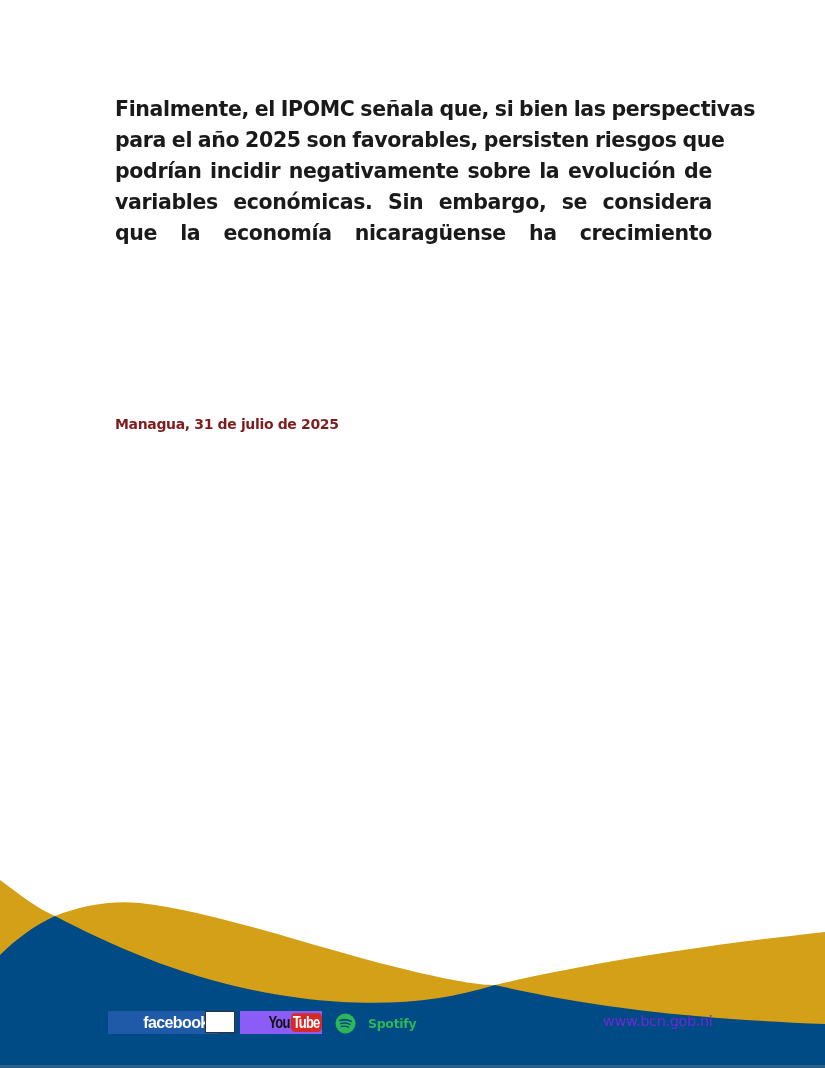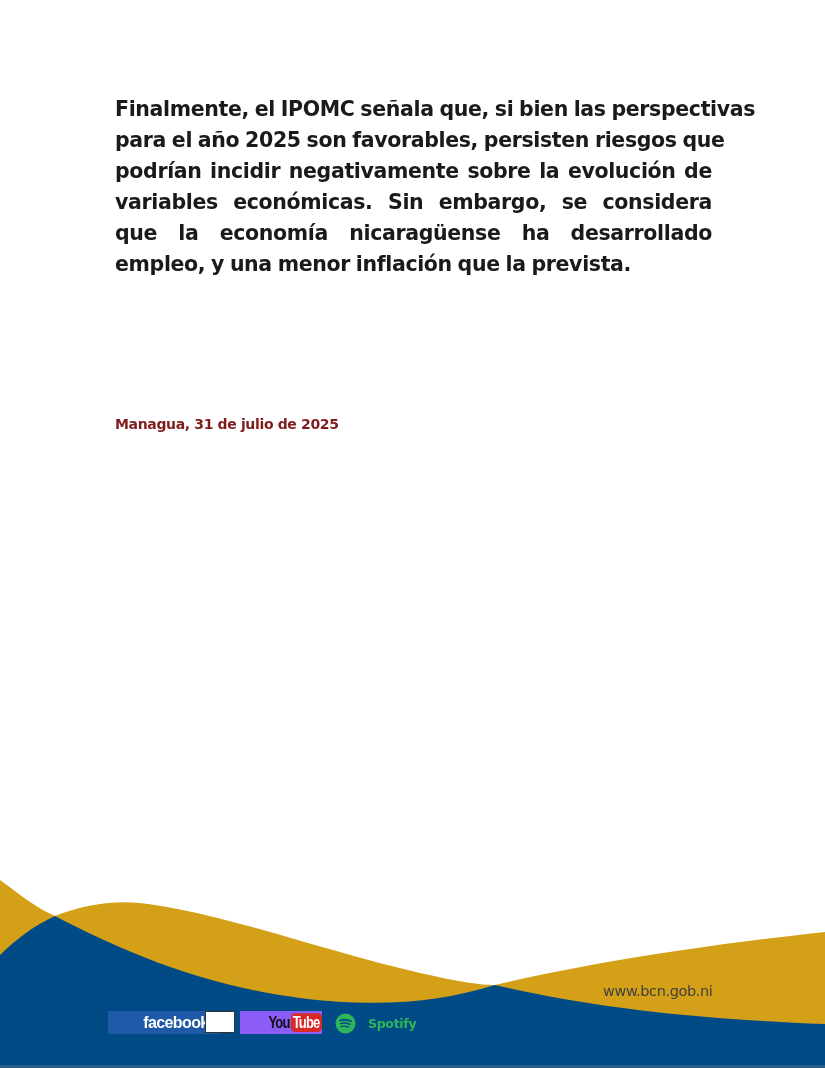--- a/index.html
+++ b/index.html
@@ -133,39 +133,38 @@
     .sp .label {
       font-family: "DejaVu Sans", sans-serif;
       font-weight: bold;
       font-size: 12.5px;
       color: #2fb55a;
       letter-spacing: -0.3px;
     }
     .url {
       position: absolute;
       left: 603px;
-      top: 983px;
+      top: 1013px;
       font-family: "DejaVu Sans", sans-serif;
       font-size: 14.5px;
-      color: #404040;
+      color: #6d28d9;
       letter-spacing: -0.4px;
     }
   </style>
 </head>
 <body>
 
 <div class="page">
 
   <div class="content">
     <span class="line">Finalmente, el IPOMC señala que, si bien las perspectivas</span>
     <span class="line">para el año 2025 son favorables, persisten riesgos que</span>
     <span class="line">podrían incidir negativamente sobre la evolución de</span>
     <span class="line">variables económicas. Sin embargo, se considera</span>
-    <span class="line">que la economía nicaragüense ha desarrollado</span>
-    <span class="line last">empleo, y una menor inflación que la prevista.</span>
+    <span class="line">que la economía nicaragüense ha crecimiento</span>
   </div>
 
   <div class="date">Managua, 31 de julio de 2025</div>
 
   <div class="footer">
     <svg class="waves" viewBox="0 0 825 198" preserveAspectRatio="none">
 
       <path d="M0,10 C20,25 40,40 55,46
                C80,36 110,30 140,33
                C220,42 320,80 420,103

